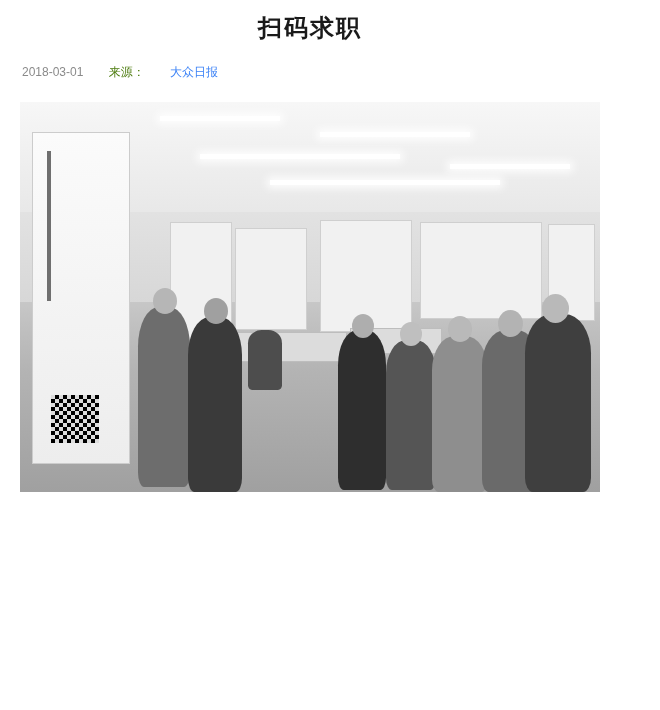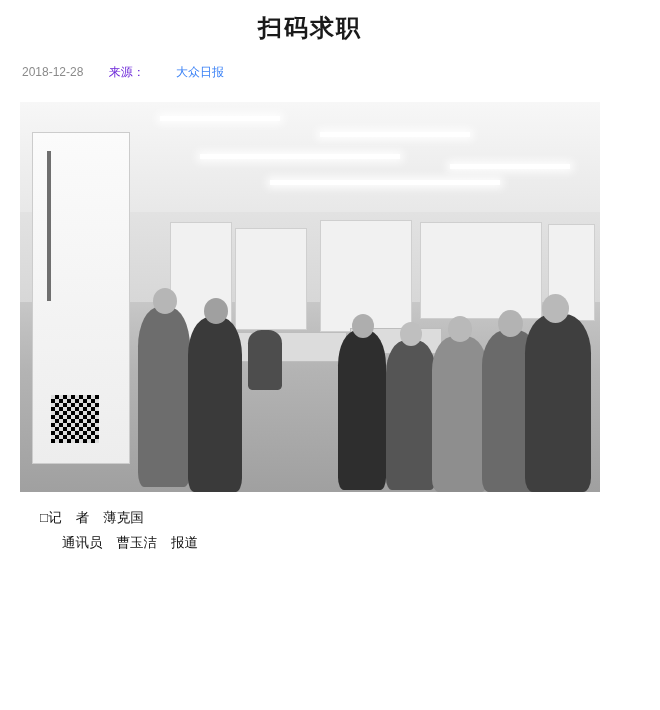--- a/index.html
+++ b/index.html
@@ -43,22 +43,22 @@
     top: 6px;
     font-size: 12px;
     color: #7d7d7d;
     white-space: nowrap;
   }
   .meta-date {
     color: #8a8a8a;
     margin-right: 22px;
   }
   .meta-source-label {
-    color: #6d28d9;
-    margin-right: 28px;
+    color: #4d7c0f;
+    margin-right: 22px;
   }
   .meta-source-name {
     color: #3b82f6;
   }
   .pdf-box {
     position: absolute;
     right: 22px;
     top: 0px;
     display: flex;
     align-items: center;
@@ -209,21 +209,21 @@
 </style>
 </head>
 <body>
 
 <div class="page">
 
   <h1 class="headline">扫码求职</h1>
 
   <div class="meta-bar">
     <div class="meta-left">
-      <span class="meta-date">2018-12-28</span>
+      <span class="meta-date">2018-03-01</span>
       <span class="meta-source-label">来源：</span>
       <span class="meta-source-name">大众日报</span>
     </div>
   </div>
 
   <div class="photo-wrap">
     <div class="photo">
       <div class="ceiling">
         <span class="lamp" style="left:140px; top:14px; width:120px;"></span>
         <span class="lamp" style="left:300px; top:30px; width:150px;"></span>
@@ -266,25 +266,17 @@
       <div class="head" style="left:428px; top:214px; width:24px; height:26px; background:#cbb69c;"></div>
 
       <div class="person" style="left:462px; top:228px; width:58px; height:162px; background:#6a6a6a;"></div>
       <div class="head" style="left:478px; top:208px; width:25px; height:27px; background:#c7b096;"></div>
 
       <div class="person" style="left:505px; top:212px; width:66px; height:178px; background:#3f3f3f;"></div>
       <div class="head" style="left:522px; top:192px; width:27px; height:29px; background:#cdb69c;"></div>
     </div>
   </div>
 
-  <div class="caption-block">
-    <p class="byline-1">
-      <span>□记</span><span class="sp"></span><span>者</span><span class="sp"></span><span>薄克国</span>
-    </p>
-    <p class="byline-2">
-      <span>通讯员</span><span class="sp"></span><span>曹玉洁</span><span class="sp"></span><span>报道</span>
-    </p>
-  </div>
 
   <div class="body-text">
   </div>
 
 </div>
 
 </body></html>

